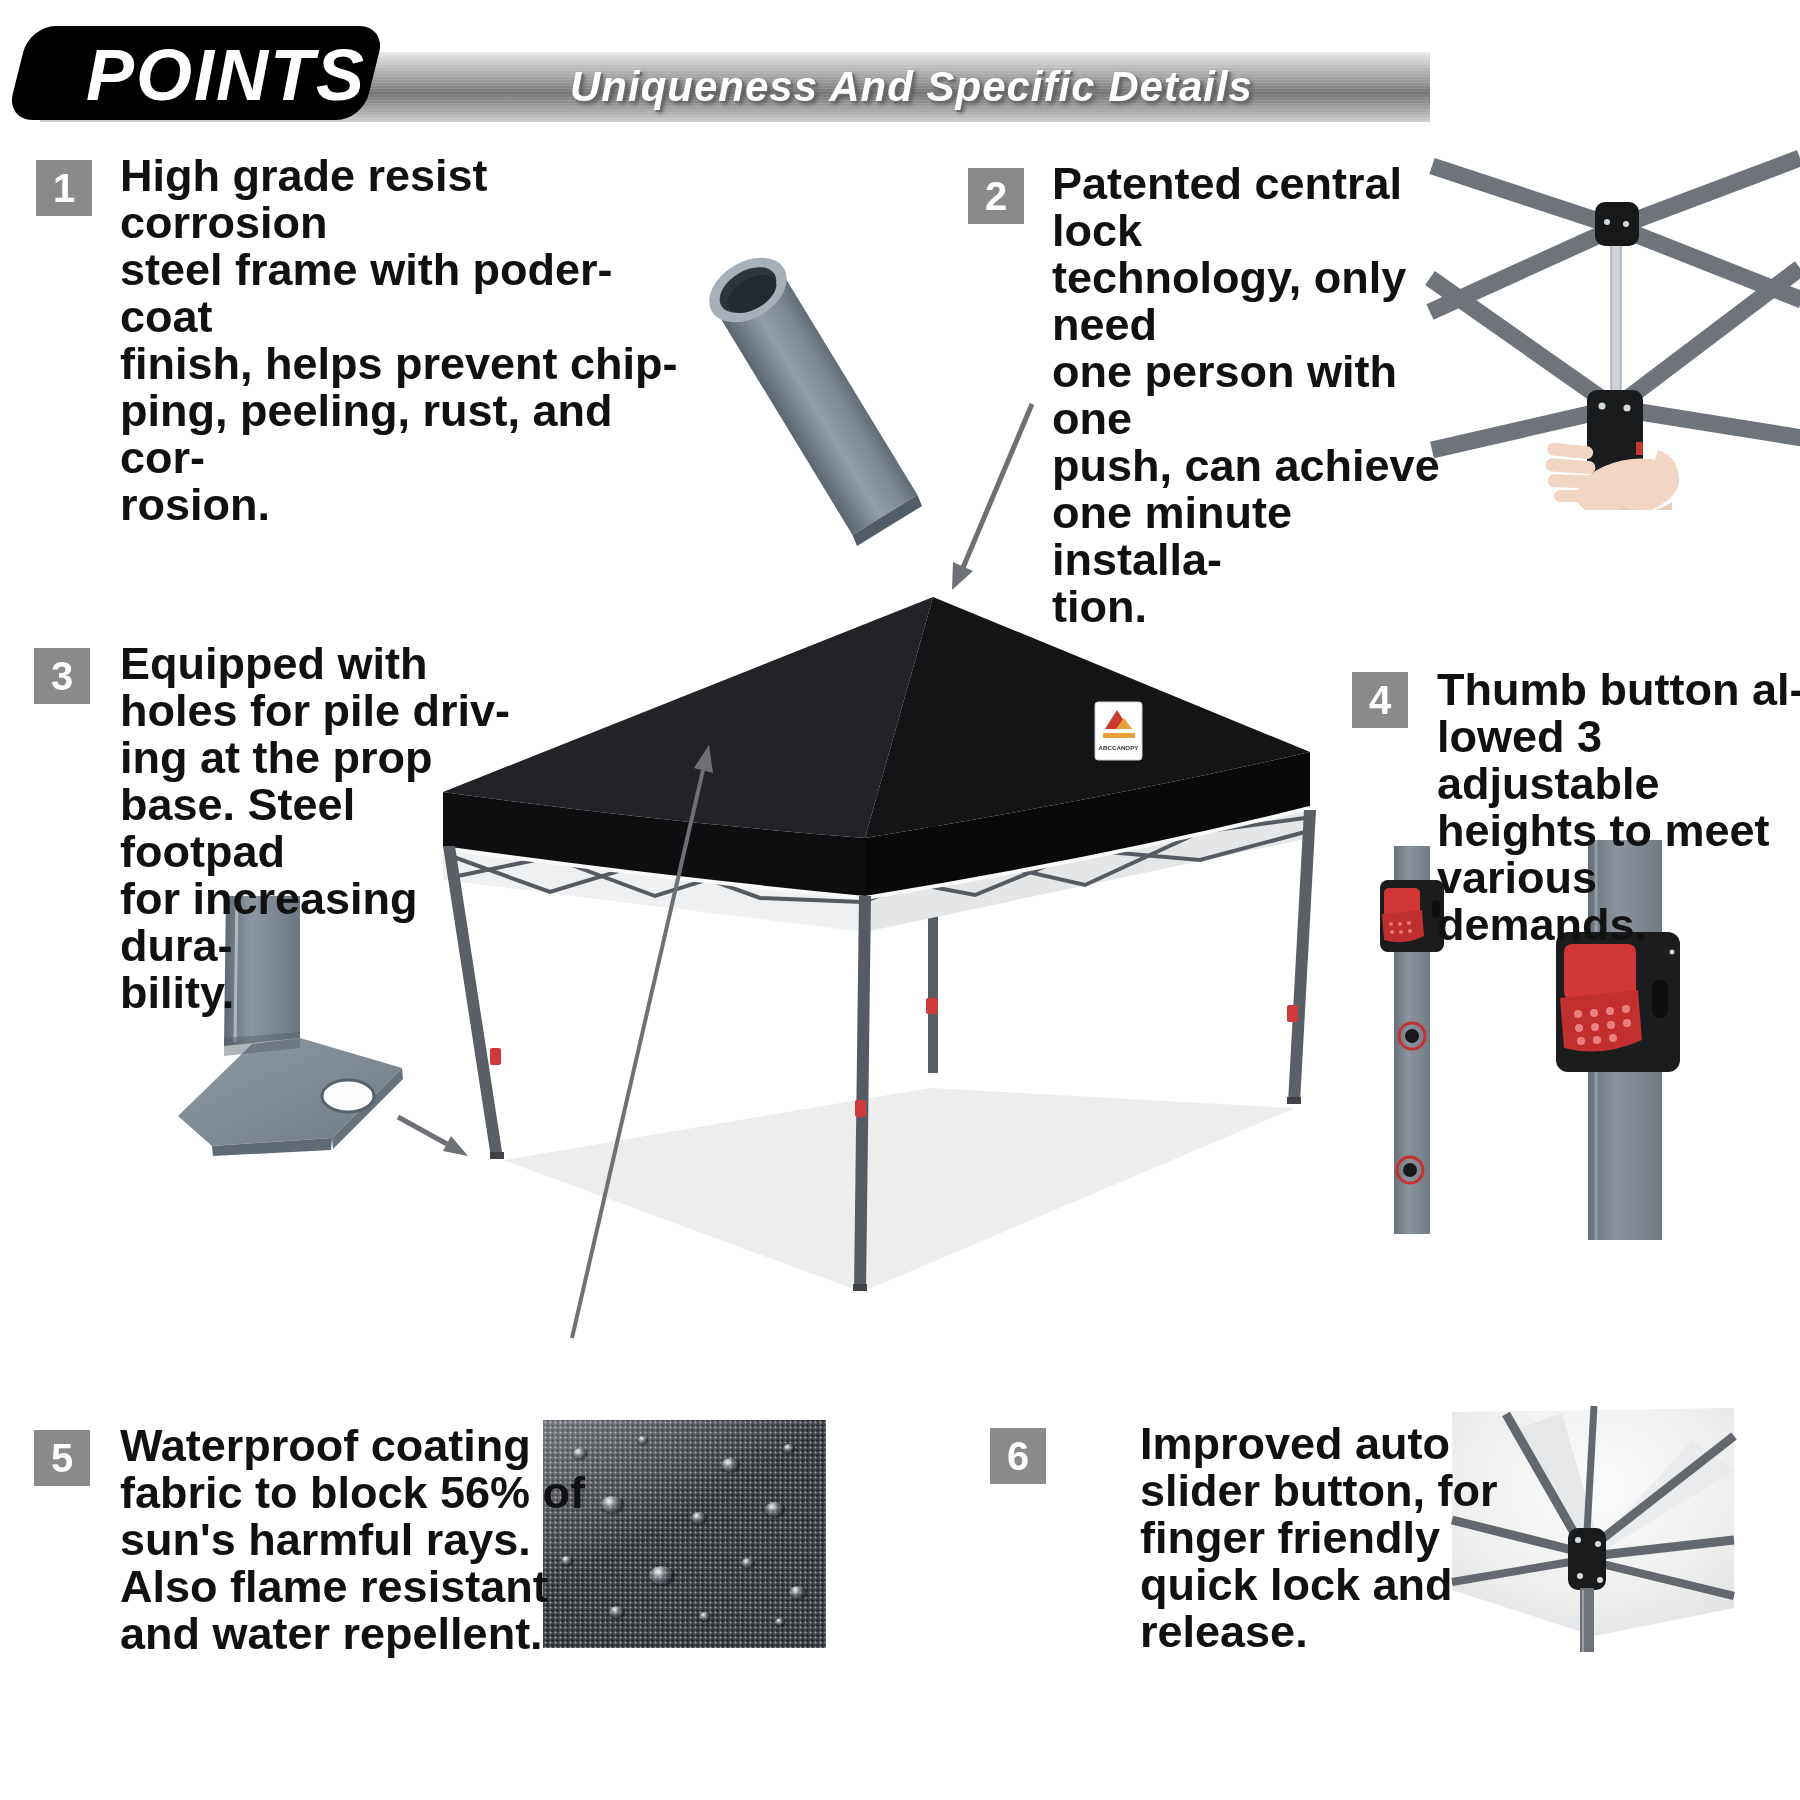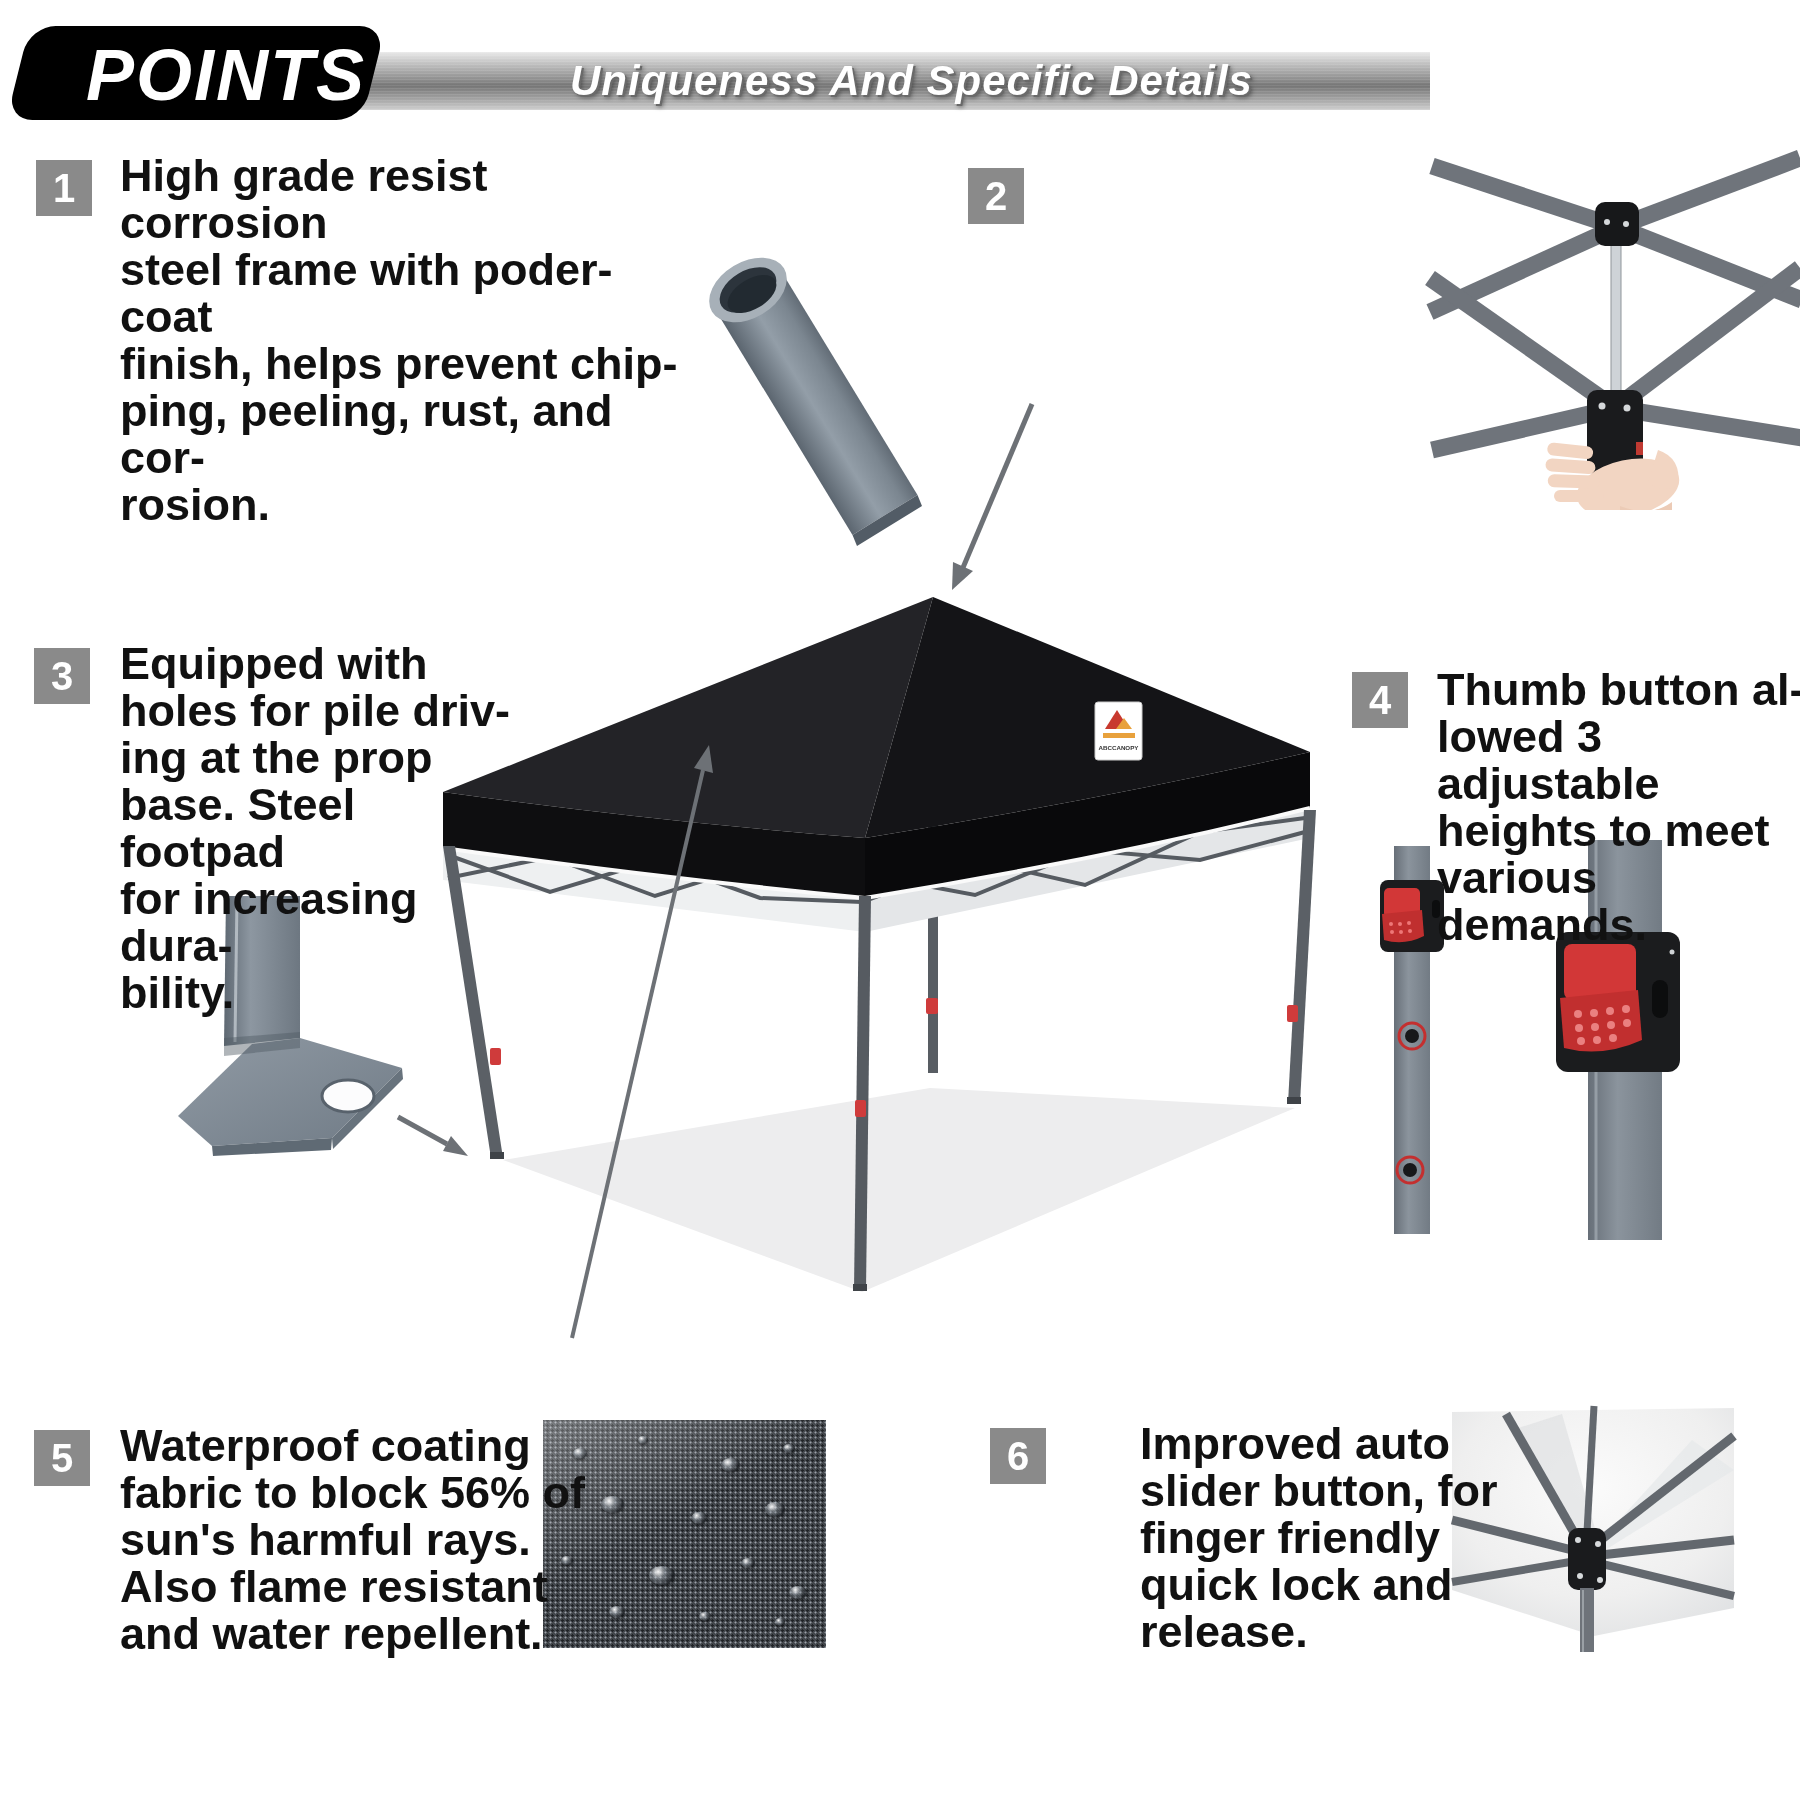--- a/index.html
+++ b/index.html
@@ -1,19 +1,19 @@
 <!DOCTYPE html>
 <html><head>
 <meta charset="utf-8">
 <style>
   html,body{margin:0;padding:0;background:#fff;}
   #canvas{position:relative;width:1800px;height:1800px;background:#fff;overflow:hidden;
           font-family:"Liberation Sans",sans-serif;}
   
-  .metal-bar{position:absolute;left:40px;top:52px;width:1390px;height:58px;
+  .metal-bar{position:absolute;left:40px;top:52px;width:1390px;height:70px;
     background:
       repeating-linear-gradient(0deg, rgba(255,255,255,.10) 0 1px, rgba(0,0,0,0) 1px 3px),
       linear-gradient(180deg,#e9e9e9 0%,#bdbdbd 22%,#8d8d8d 48%,#757575 58%,#a5a5a5 82%,#cfcfcf 100%);
     display:flex;align-items:center;padding-left:530px;box-sizing:border-box;}
   .metal-title{font-style:italic;font-weight:bold;font-size:42px;color:#fff;letter-spacing:1px;
     text-shadow:2px 2px 0 #6a6a6a, 3px 3px 4px rgba(40,40,40,.55);white-space:nowrap;}
   .points-badge-bg{position:absolute;left:18px;top:26px;width:356px;height:94px;background:#000;
     border-radius:26px;transform:skewX(-14deg);}
   .points-badge-text{position:absolute;left:86px;top:34px;font-style:italic;font-weight:bold;
     font-size:72px;color:#fff;letter-spacing:2px;}
@@ -270,20 +270,26 @@
   </svg>
 
   <div class="num-badge" style="left:36px;top:160px">1</div>
   <div class="pt-text" style="left:120px;top:152px;width:560px">High grade resist corrosion
 steel frame with poder-coat
 finish, helps prevent chip-
 ping, peeling, rust, and cor-
 rosion.</div>
 
   <div class="num-badge" style="left:968px;top:168px">2</div>
+  <div class="pt-text" style="left:1052px;top:160px;width:420px">Patented central lock
+technology, only need
+one person with one
+push, can achieve
+one minute installa-
+tion.</div>
 
   <div class="num-badge" style="left:34px;top:648px">3</div>
   <div class="pt-text" style="left:120px;top:640px;width:400px">Equipped with
 holes for pile driv-
 ing at the prop
 base. Steel footpad
 for increasing dura-
 bility.</div>
 
   <div class="num-badge" style="left:1352px;top:672px">4</div>

